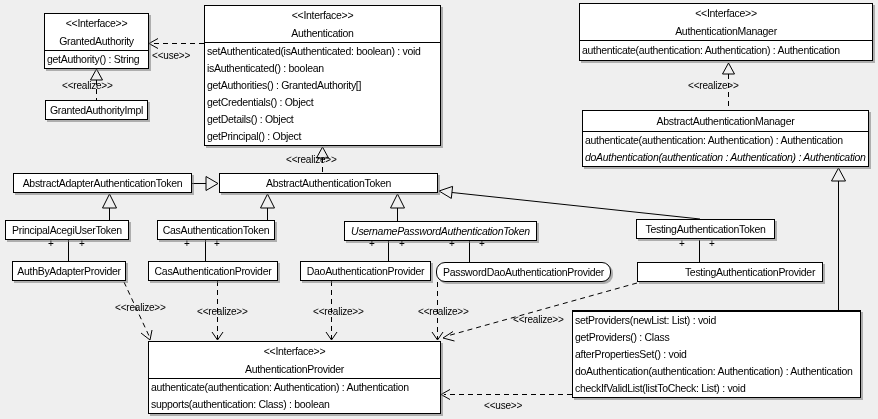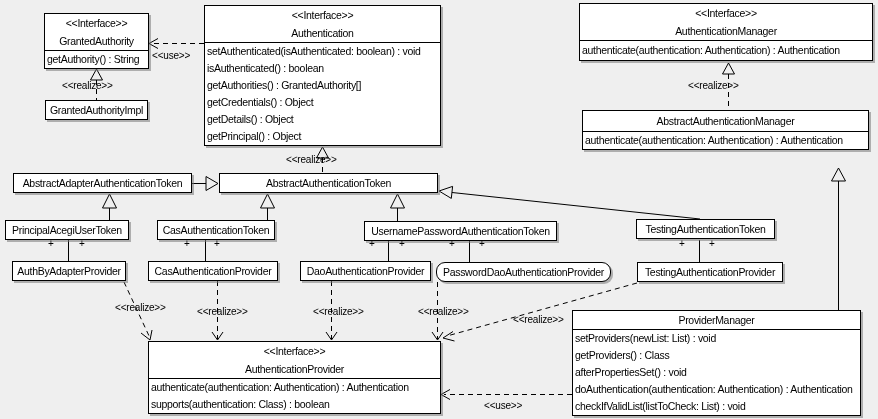--- a/index.html
+++ b/index.html
@@ -133,40 +133,41 @@
       <div class="method" style="line-height:19px;">authenticate(authentication: Authentication) : Authentication</div>
     </div>
   </div>
 
   <div class="uml-box" style="left:582px;top:110px;width:285px;">
     <div class="title">
       <div class="one-line abstract-name">AbstractAuthenticationManager</div>
     </div>
     <div class="methods">
       <div class="method">authenticate(authentication: Authentication) : Authentication</div>
+      <div class="method abstract-m">doAuthentication(authentication : Authentication) : Authentication</div>
     </div>
   </div>
 
   <div class="uml-box single" style="left:13px;top:173px;width:177px;">
     <div class="cls-name abstract-name">AbstractAdapterAuthenticationToken</div>
   </div>
 
   <div class="uml-box single" style="left:219px;top:173px;width:217px;">
     <div class="cls-name abstract-name">AbstractAuthenticationToken</div>
   </div>
 
   <div class="uml-box single" style="left:5px;top:220px;width:122px;">
     <div class="cls-name">PrincipalAcegiUserToken</div>
   </div>
 
   <div class="uml-box single" style="left:157px;top:220px;width:116px;">
     <div class="cls-name">CasAuthenticationToken</div>
   </div>
 
-  <div class="uml-box single" style="left:364px;top:221px;width:191px;">
+  <div class="uml-box single" style="left:344px;top:221px;width:191px;font-style:italic;">
     <div class="cls-name">UsernamePasswordAuthenticationToken</div>
   </div>
 
   <div class="uml-box single" style="left:636px;top:219px;width:137px;">
     <div class="cls-name">TestingAuthenticationToken</div>
   </div>
 
   <div class="uml-box single" style="left:12px;top:261px;width:112px;">
     <div class="cls-name">AuthByAdapterProvider</div>
   </div>
@@ -176,39 +177,36 @@
   </div>
 
   <div class="uml-box single" style="left:300px;top:261px;width:129px;">
     <div class="cls-name">DaoAuthenticationProvider</div>
   </div>
 
   <div class="uml-box single" style="left:436px;top:262px;width:173px;border-radius:9px;">
     <div class="cls-name">PasswordDaoAuthenticationProvider</div>
   </div>
 
-  <div class="uml-box single" style="left:637px;top:262px;width:144px;">
+  <div class="uml-box single" style="left:637px;top:262px;width:144px;padding-left:40px;">
     <div class="cls-name">TestingAuthenticationProvider</div>
   </div>
 
   <div class="uml-box" style="left:148px;top:341px;width:291px;">
     <div class="title">
       <div class="stereotype">&lt;&lt;Interface&gt;&gt;</div>
       <div class="cls-name">AuthenticationProvider</div>
     </div>
     <div class="methods">
       <div class="method">authenticate(authentication: Authentication) : Authentication</div>
       <div class="method">supports(authentication: Class) : boolean</div>
     </div>
   </div>
 
   <div class="uml-box" style="left:572px;top:310px;width:287px;">
-    <div class="title">
-      <div class="cls-name">ProviderManager</div>
-    </div>
     <div class="methods">
       <div class="method">setProviders(newList: List) : void</div>
       <div class="method">getProviders() : Class</div>
       <div class="method">afterPropertiesSet() : void</div>
       <div class="method">doAuthentication(authentication: Authentication) : Authentication</div>
       <div class="method">checkIfValidList(listToCheck: List) : void</div>
     </div>
   </div>
 
   <span class="edge-label" style="left:152px;top:50px;">&lt;&lt;use&gt;&gt;</span>

